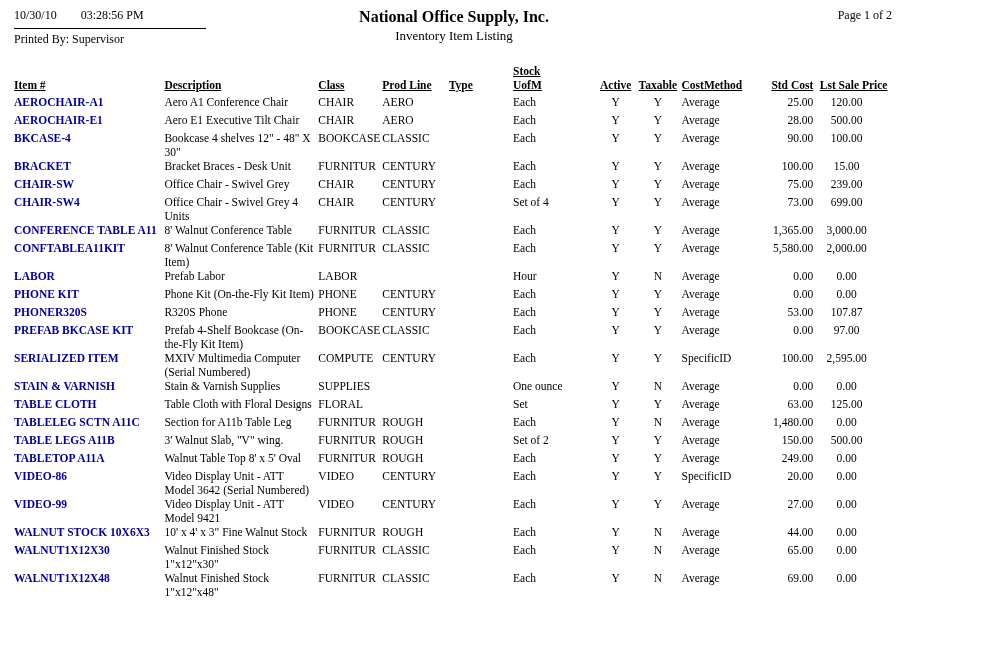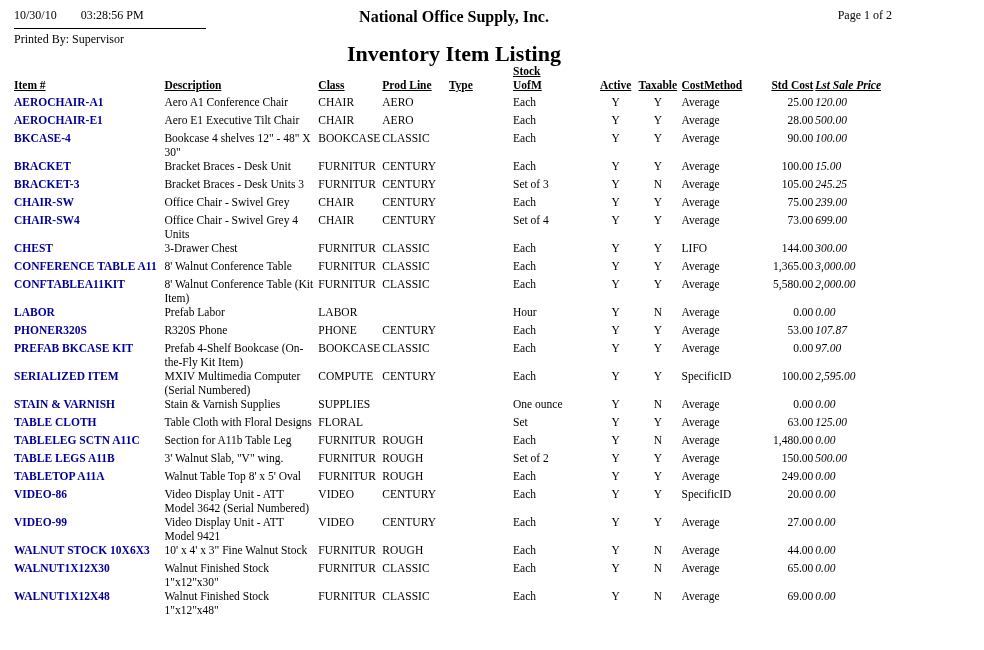--- a/index.html
+++ b/index.html
@@ -11,21 +11,21 @@
   .page { padding:6px 14px 0 14px; width:908px; }
 
   
   .rpt-header { position:relative; height:50px; }
   .hdr-left { position:absolute; left:0; top:2px; font-size:12px; }
   .hdr-datetime { width:192px; padding-bottom:5px; border-bottom:1px solid #000; white-space:nowrap; }
   .hdr-datetime .time { margin-left:24px; }
   .hdr-printedby { padding-top:3px; white-space:nowrap; }
   .hdr-center { text-align:center; padding-top:2px; }
   .company { font-weight:bold; font-size:16px; }
-  .title { font-weight:bold; font-size:22px; margin-top:15px; }
+  .title { font-weight:normal; font-size:13px; margin-top:2px; }
   .hdr-right { position:absolute; right:2px; top:2px; font-size:12px; }
 
   
   table.rpt { border-collapse:collapse; table-layout:fixed; margin-top:8px; font-size:11.5px; }
   col.c-item    { width:156px; }
   col.c-desc    { width:168px; }
   col.c-class   { width:62px; }
   col.c-prod    { width:68px; }
   col.c-type    { width:70px; }
   col.c-uofm    { width:92px; }
@@ -39,21 +39,21 @@
     vertical-align:top; text-align:left;
     line-height:14px; padding:0 2px 0 0;
     overflow:hidden;
   }
   thead th { vertical-align:bottom; padding-bottom:3px; font-weight:bold; }
   thead .u { text-decoration:underline; }
   tbody tr { height:18px; }
   td.c-active, th.c-active { text-align:center; }
   td.c-taxable, th.c-taxable { text-align:center; }
   td.c-std, th.c-std { text-align:right; }
-  td.c-lst, th.c-lst { text-align:left;font-style:italic; }
+  td.c-lst, th.c-lst { text-align:center; }
   td.c-lst { padding-right:16px; }
 
   td.c-item { color:var(--item-link,#000099); font-weight:bold; }
 </style>
 </head>
 <body>
 
 <div class="page">
 
   <header class="rpt-header">
@@ -149,33 +149,20 @@
           <td class="c-prod">CENTURY</td>
           <td class="c-type"></td>
           <td class="c-uofm">Each</td>
           <td class="c-active">Y</td>
           <td class="c-taxable">Y</td>
           <td class="c-cost">Average</td>
           <td class="c-std">100.00</td>
           <td class="c-lst">15.00</td>
         </tr>
         <tr>
-          <td class="c-item">BRACKET-3</td>
-          <td class="c-desc">Bracket Braces - Desk Units 3</td>
-          <td class="c-class">FURNITUR</td>
-          <td class="c-prod">CENTURY</td>
-          <td class="c-type"></td>
-          <td class="c-uofm">Set of 3</td>
-          <td class="c-active">Y</td>
-          <td class="c-taxable">N</td>
-          <td class="c-cost">Average</td>
-          <td class="c-std">105.00</td>
-          <td class="c-lst">245.25</td>
-        </tr>
-        <tr>
           <td class="c-item">CHAIR-SW</td>
           <td class="c-desc">Office Chair - Swivel Grey</td>
           <td class="c-class">CHAIR</td>
           <td class="c-prod">CENTURY</td>
           <td class="c-type"></td>
           <td class="c-uofm">Each</td>
           <td class="c-active">Y</td>
           <td class="c-taxable">Y</td>
           <td class="c-cost">Average</td>
           <td class="c-std">75.00</td>
@@ -186,33 +173,20 @@
           <td class="c-desc">Office Chair - Swivel Grey 4 Units</td>
           <td class="c-class">CHAIR</td>
           <td class="c-prod">CENTURY</td>
           <td class="c-type"></td>
           <td class="c-uofm">Set of 4</td>
           <td class="c-active">Y</td>
           <td class="c-taxable">Y</td>
           <td class="c-cost">Average</td>
           <td class="c-std">73.00</td>
           <td class="c-lst">699.00</td>
-        </tr>
-        <tr>
-          <td class="c-item">CHEST</td>
-          <td class="c-desc">3-Drawer Chest</td>
-          <td class="c-class">FURNITUR</td>
-          <td class="c-prod">CLASSIC</td>
-          <td class="c-type"></td>
-          <td class="c-uofm">Each</td>
-          <td class="c-active">Y</td>
-          <td class="c-taxable">Y</td>
-          <td class="c-cost">LIFO</td>
-          <td class="c-std">144.00</td>
-          <td class="c-lst">300.00</td>
         </tr>
         <tr>
           <td class="c-item">CONFERENCE TABLE A11</td>
           <td class="c-desc">8' Walnut Conference Table</td>
           <td class="c-class">FURNITUR</td>
           <td class="c-prod">CLASSIC</td>
           <td class="c-type"></td>
           <td class="c-uofm">Each</td>
           <td class="c-active">Y</td>
           <td class="c-taxable">Y</td>
@@ -240,20 +214,33 @@
           <td class="c-prod"></td>
           <td class="c-type"></td>
           <td class="c-uofm">Hour</td>
           <td class="c-active">Y</td>
           <td class="c-taxable">N</td>
           <td class="c-cost">Average</td>
           <td class="c-std">0.00</td>
           <td class="c-lst">0.00</td>
         </tr>
         <tr>
+          <td class="c-item">PHONE KIT</td>
+          <td class="c-desc">Phone Kit (On-the-Fly Kit Item)</td>
+          <td class="c-class">PHONE</td>
+          <td class="c-prod">CENTURY</td>
+          <td class="c-type"></td>
+          <td class="c-uofm">Each</td>
+          <td class="c-active">Y</td>
+          <td class="c-taxable">Y</td>
+          <td class="c-cost">Average</td>
+          <td class="c-std">0.00</td>
+          <td class="c-lst">0.00</td>
+        </tr>
+        <tr>
           <td class="c-item">PHONER320S</td>
           <td class="c-desc">R320S Phone</td>
           <td class="c-class">PHONE</td>
           <td class="c-prod">CENTURY</td>
           <td class="c-type"></td>
           <td class="c-uofm">Each</td>
           <td class="c-active">Y</td>
           <td class="c-taxable">Y</td>
           <td class="c-cost">Average</td>
           <td class="c-std">53.00</td>

